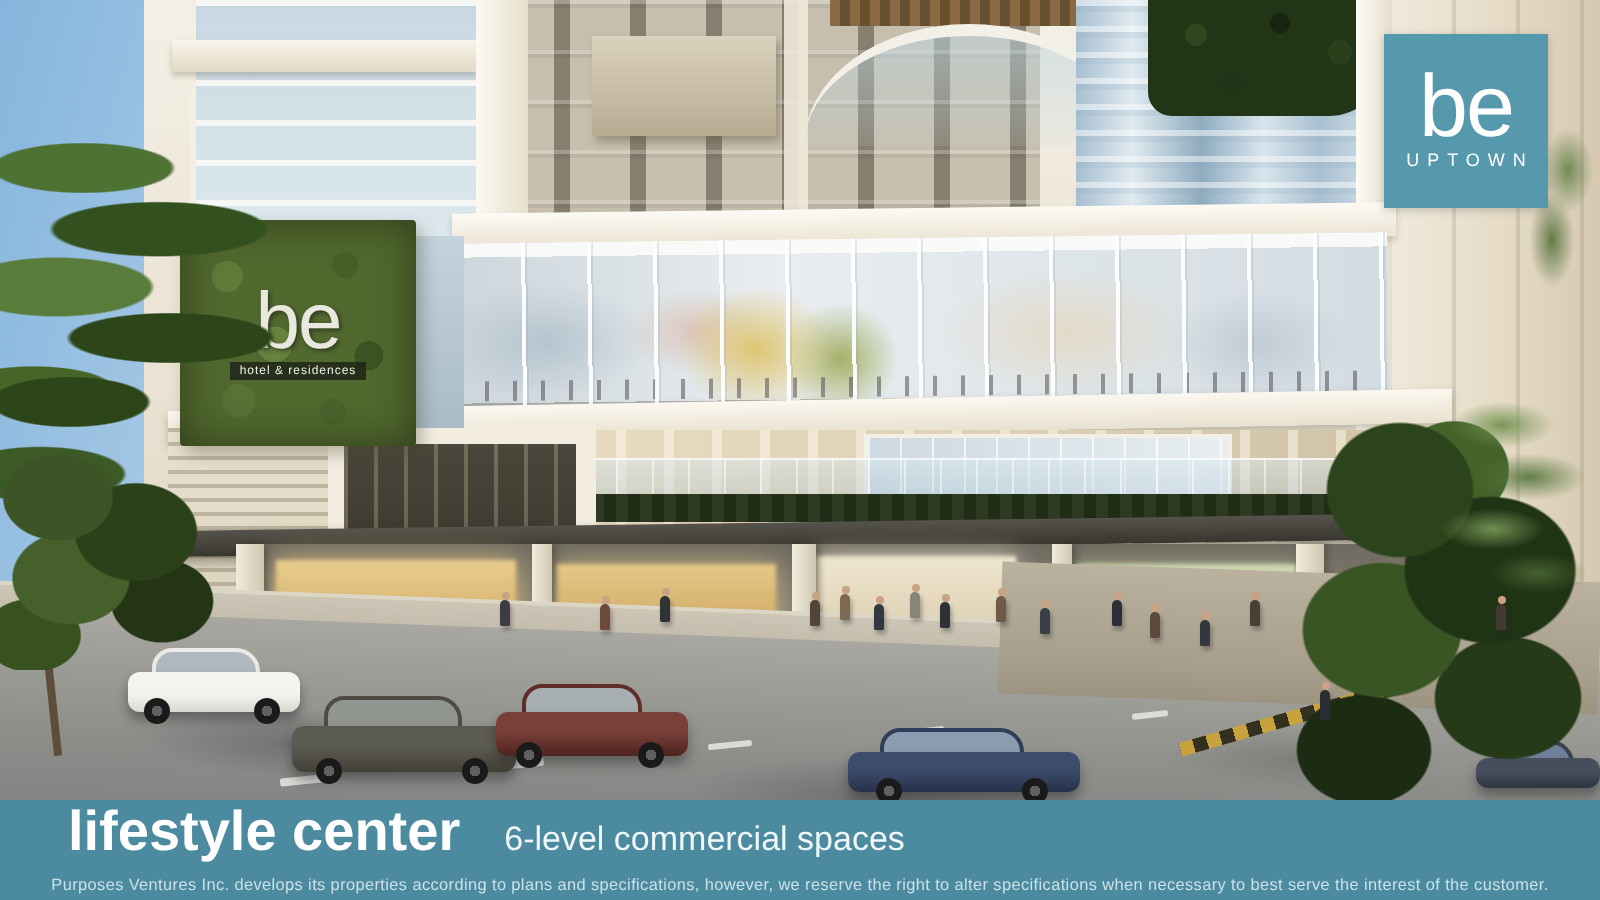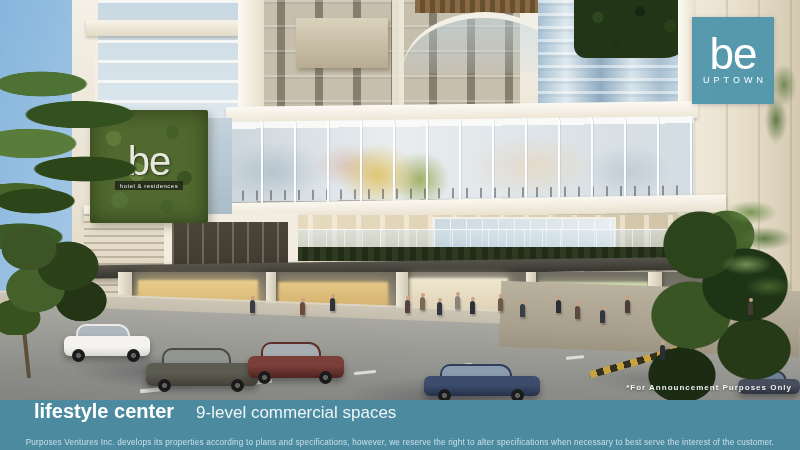--- a/index.html
+++ b/index.html
@@ -205,21 +205,21 @@
     color:rgba(255,255,255,.92);text-shadow:0 1px 2px rgba(40,40,40,.6);}
   #logo-plate{left:692px;top:17px;width:82px;height:87px;background:rgba(78,149,171,.95);
     display:flex;flex-direction:column;align-items:center;justify-content:center;gap:3px;
     box-shadow:0 1px 4px rgba(40,60,70,.25);}
   #logo-word{font-size:44px;font-weight:300;line-height:.8;letter-spacing:-1px;color:#fff;}
   #logo-sub{font-size:9px;letter-spacing:4px;padding-left:4px;color:#fff;white-space:nowrap;}
 
   
   #caption-band{left:0;top:400px;width:800px;height:50px;background:#4C8AA0;}
   #caption-line{position:absolute;left:34px;top:0;display:flex;align-items:baseline;}
-  #caption-title{font-size:20px;font-weight:700;color:#fff;letter-spacing:0;}
+  #caption-title{font-size:28px;font-weight:700;color:#fff;letter-spacing:0;}
   #caption-sub{margin-left:22px;font-size:17px;font-weight:400;color:#eef6f8;}
   #disclaimer{position:absolute;bottom:3px;width:100%;text-align:center;font-size:8.2px;
     letter-spacing:.2px;color:rgba(225,240,245,.85);}
 </style>
 </head>
 <body>
 
 <div class="stage">
 
   <div class="abs" id="sky"></div>
@@ -326,26 +326,25 @@
   <div class="person" id="p8"></div>
   <div class="person" id="p9"></div>
   <div class="person" id="p10"></div>
   <div class="person" id="p11"></div>
   <div class="person" id="p12"></div>
   <div class="person" id="p13"></div>
   <div class="person" id="p14"></div>
   <div class="person" id="p15"></div>
   <div class="person" id="p16"></div>
 
-  <div class="abs" id="announcement">*For Announcement Purposes Only</div>
   <div class="abs" id="logo-plate">
     <div id="logo-word">be</div>
     <div id="logo-sub">UPTOWN</div>
   </div>
 
   <div class="abs" id="caption-band">
     <div id="caption-line">
       <span id="caption-title">lifestyle center</span>
-      <span id="caption-sub">9-level commercial spaces</span>
+      <span id="caption-sub">6-level commercial spaces</span>
     </div>
     <div id="disclaimer">Purposes Ventures Inc. develops its properties according to plans and specifications, however, we reserve the right to alter specifications when necessary to best serve the interest of the customer.</div>
   </div>
 </div>
 
 </body></html>

